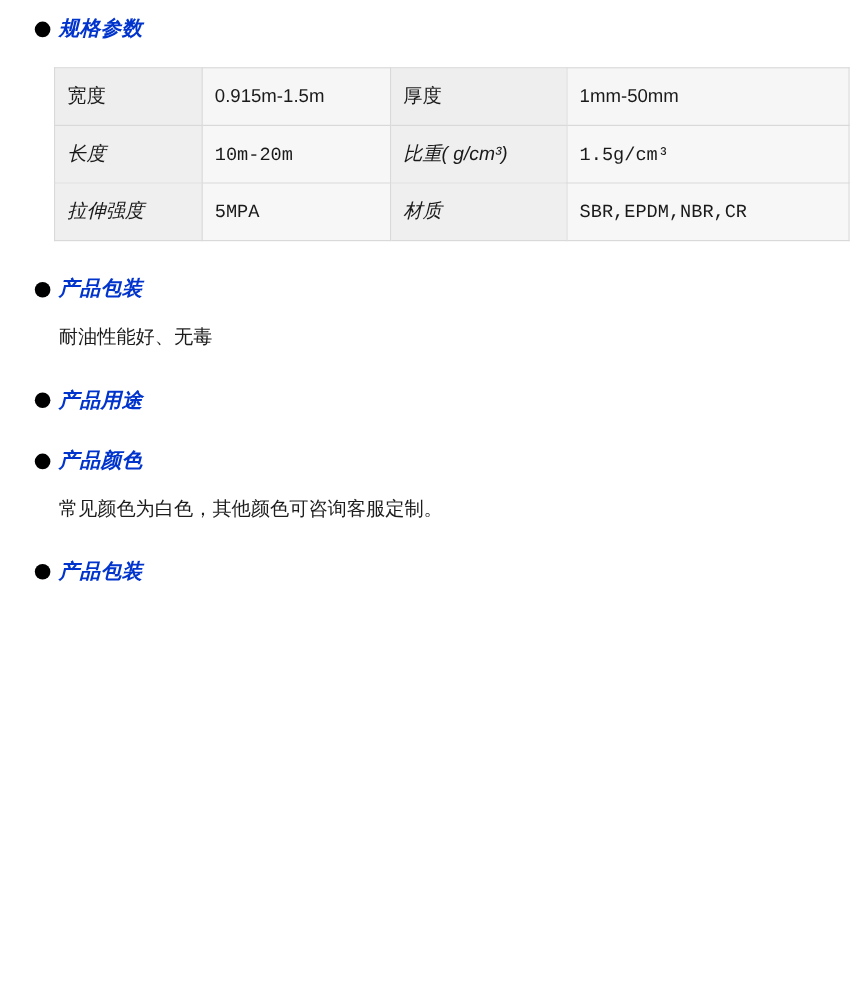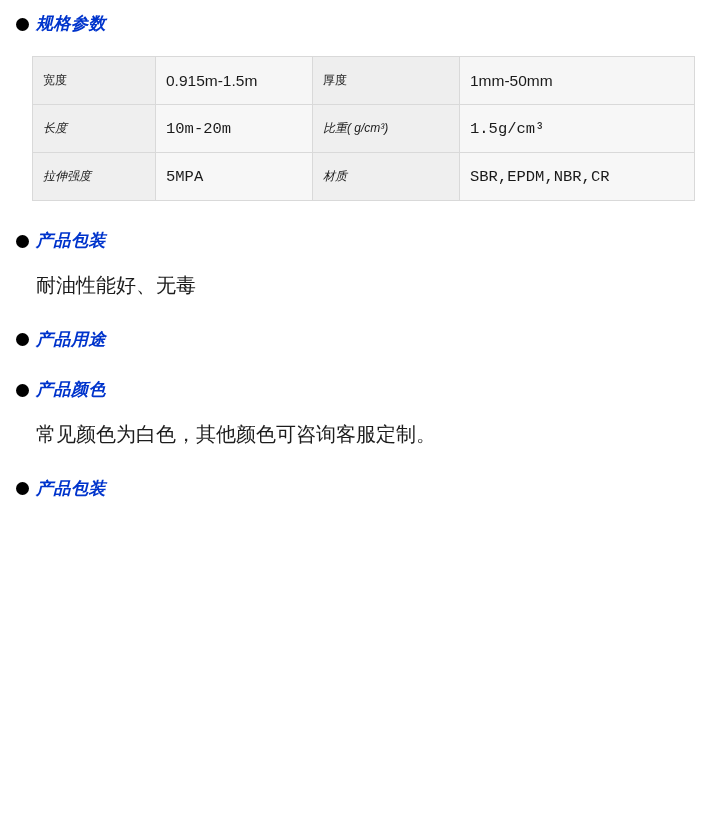--- a/index.html
+++ b/index.html
@@ -12,21 +12,21 @@
     height: 832px;
     font-family: "Liberation Sans", sans-serif;
     color: #000000;
     overflow: hidden;
   }
   .page {
     position: relative;
     width: 708px;
     height: 832px;
     box-sizing: border-box;
-    padding: 14px 16px 0 16px;
+    padding: 14px 16px 0 29px;
   }
 
   
   .section-heading {
     display: flex;
     align-items: center;
     gap: 7px;
     margin: 0;
   }
   .bullet-dot {
@@ -62,42 +62,42 @@
     font-size: 15.5px;
     color: #1a1a1a;
     padding: 0 10px;
     box-sizing: border-box;
     white-space: nowrap;
     overflow: hidden;
   }
   table.spec td.label {
     background: #eeeeee;
     text-align: left;
-    font-size: 12px;
+    font-size: 16px;
   }
   table.spec td.value {
     background: #f6f6f6;
     text-align: left;
   }
   
   table.spec col.c1 { width: 123px; }
   table.spec col.c2 { width: 157px; }
   table.spec col.c3 { width: 147px; }
   table.spec col.c4 { width: 235px; }
 
   
   table.spec tr.alt td.label { background: #efefef; font-style: italic; }
   table.spec tr.alt td.value { background: #f7f7f7; font-family: Liberation Mono, monospace; }
 
   
   .block { margin-top: 30px; }
   .block-body {
     margin-top: 18px;
     padding-left: 20px;
-    font-size: 20px;
+    font-size: 16px;
     color: #1c1c1c;
     line-height: 1.5;
   }
 </style>
 </head>
 <body>
 
 <div class="page">
 
   <div class="section-heading">

